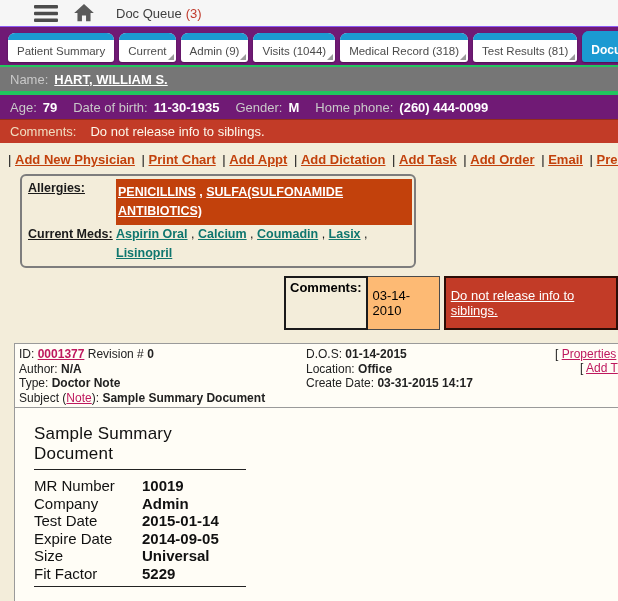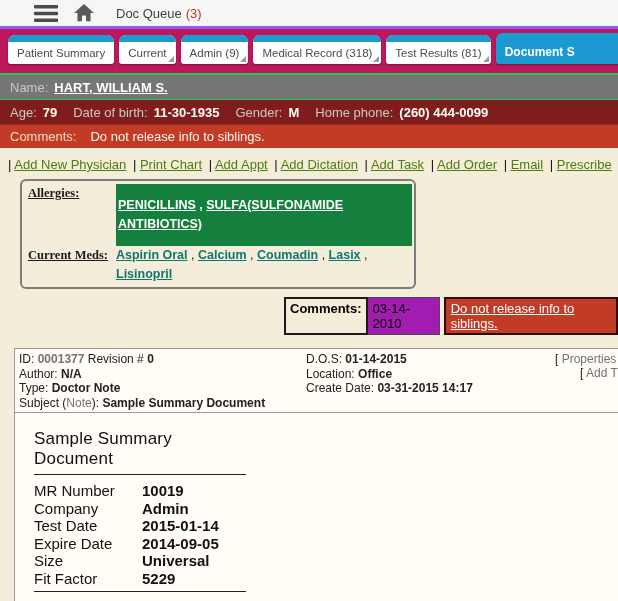--- a/index.html
+++ b/index.html
@@ -3,31 +3,31 @@
 <meta charset="utf-8">
 <style>
   html,body{margin:0;padding:0;}
   body{
     width:618px;height:601px;overflow:hidden;position:relative;
     font-family:"Liberation Sans",sans-serif;background:#f3edda;
     -webkit-font-smoothing:antialiased;
   }
   
   .topbar{
-    height:26px;background:#f6f6f6;border-bottom:3px solid #8b5cf6;
+    height:26px;background:#f6f6f6;border-bottom:1px solid #8b5cf6;
     display:flex;align-items:center;padding-left:34px;
   }
   .menu-icon{display:inline-flex;cursor:pointer;}
   .home-icon{display:inline-flex;margin-left:16px;cursor:pointer;}
   .topbar-title{margin-left:22px;font-size:13px;color:#3f3f3f;}
   .topbar-count{color:#c0392b;margin-left:4px;font-size:13px;}
   
   .tabrow{
-    background:#be185d;display:flex;flex-wrap:nowrap;gap:5px;
-    padding:4px 0 9px 8px;align-items:flex-end;
+    background:#701a75;display:flex;flex-wrap:nowrap;gap:5px;
+    padding:4px 0 3px 8px;align-items:flex-end;
   }
   .tab{
     position:relative;background:#fff;border-radius:7px 7px 3px 3px;
     box-shadow:0 1px 2px rgba(0,0,0,.35);padding:12px 9px 5px 9px;
     font-size:11.5px;color:#4b4b4b;white-space:nowrap;cursor:pointer;flex:0 0 auto;
   }
   .tab::before{
     content:"";position:absolute;top:0;left:0;right:0;height:7px;
     background:#1b9ad2;border-radius:7px 7px 0 0;
   }
@@ -38,75 +38,75 @@
   .tab.active{background:#1b9ad2;color:#fff;font-weight:bold;font-size:12px;min-width:110px;}
   
   .namebar{
     height:24px;background:#767676;border-top:2px solid #22c55e;
     display:flex;align-items:center;padding-left:10px;font-size:13px;
   }
   .bar-label{color:#c9c9c9;margin-right:6px;}
   .bar-value{color:#fff;font-weight:bold;}
   .name-link{color:#fff;font-weight:bold;text-decoration:underline;cursor:pointer;}
   .agebar{
-    height:24px;background:#7f1d1d;border-top:1px solid #22c55e;
+    height:24px;background:#701a75;border-top:4px solid #22c55e;
     display:flex;align-items:center;padding-left:10px;font-size:13px;
   }
   .agebar .group{margin-right:16px;display:flex;}
   .alertbar{
     height:23px;background:#c23b27;border-top:1px solid #932c1a;
     display:flex;align-items:center;padding-left:10px;font-size:13px;
   }
   .alertbar .alert-label{color:#f0ddc0;margin-right:14px;}
   .alertbar .alert-text{color:#fdf8ea;}
   
   .content{position:relative;}
   .actions{
     padding:9px 0 0 8px;font-size:13px;color:#111;white-space:nowrap;
   }
   .action-item::before{content:"| ";color:#111;}
   .actions::after{content:"|";color:#111;}
-  .action-item a{color:#4d7c0f;text-decoration:underline;cursor:pointer;margin-right:3px;}
+  .action-item a{color:#c2410c;text-decoration:underline;cursor:pointer;margin-right:3px;font-weight:bold;}
   .allergy-box{
     margin:7px 0 0 20px;width:384px;border:2px solid #7d7d7d;border-radius:6px;
     padding:3px 2px 3px 6px;font-size:12.5px;background:#f3edda;
   }
   .allergy-row{display:flex;line-height:19px;}
-  .allergy-row .row-label{flex:0 0 88px;color:#1a1a1a;text-decoration:underline;font-weight:bold;cursor:pointer;font-family:Liberation Serif, serif;}
-  .allergy-vals{background:#15803d;color:#fff;font-weight:bold;padding:12px 2px;}
+  .allergy-row .row-label{flex:0 0 88px;color:#1a1a1a;text-decoration:underline;font-weight:bold;cursor:pointer;}
+  .allergy-vals{background:#c2410c;color:#fff;font-weight:bold;padding:4px 2px;}
   .allergy-item a{color:#fff;text-decoration:underline;cursor:pointer;}
   .allergy-item + .allergy-item::before{content:", ";}
   .med-item a{color:#0f766e;font-weight:bold;text-decoration:underline;cursor:pointer;}
   .med-item + .med-item::before{content:", ";color:#1a1a1a;}
   .comment-row{
     margin:8px 0 0 284px;display:flex;align-items:stretch;font-size:13px;
   }
   .comment-label{
     border:2px solid #1a1a1a;padding:2px 4px;font-weight:bold;color:#000;background:#f3edda;
   }
   .comment-date{
-    border:1px solid #4a4a4a;border-left:none;background:#a21caf;color:#000;
-    padding:3px 5px;display:flex;align-items:center;
+    border:1px solid #4a4a4a;border-left:none;background:#fdba74;color:#000;
+    padding:11px 5px;display:flex;align-items:center;
   }
   .comment-alert{
     margin-left:4px;border:2px solid #2b0d06;background:#c23b27;color:#fff;
     padding:2px 5px;text-decoration:underline;display:flex;align-items:center;cursor:pointer;
   }
   
   .doc-panel{
     margin:13px 0 0 14px;width:680px;background:#fffdf6;
     border-top:1px solid #9a9a9a;border-left:1px solid #9a9a9a;border-bottom:1px solid #9a9a9a;
     min-height:312px;
   }
   .doc-info{
     position:relative;font-size:12px;line-height:14.5px;color:#222;
     padding:3px 0 2px 4px;border-bottom:1px solid #9a9a9a;
   }
   .info-row{display:grid;grid-template-columns:287px auto;}
-  .doc-info a{color:#737373;cursor:pointer;}
+  .doc-info a{color:#be185d;text-decoration:underline;cursor:pointer;}
   .doc-info .v{font-weight:bold;}
   .id-link{font-weight:bold;}
   .link-properties{position:absolute;top:3px;left:540px;white-space:nowrap;text-align:center;}
   .link-addt{position:absolute;top:17px;left:565px;white-space:nowrap;}
   .bracket::before{content:"[ ";text-decoration:none;display:inline;}
   
   .doc-body{padding:16px 0 0 19px;color:#111;}
   .doc-title{
     font-size:17px;font-weight:normal;margin:0;width:212px;
     padding-bottom:5px;border-bottom:1px solid #222;letter-spacing:.2px;
@@ -148,20 +148,23 @@
     </div>
 
     <div class="tab dropdown">
       <span>Current</span>
     </div>
 
     <div class="tab dropdown">
       <span>Admin (9)</span>
     </div>
 
+    <div class="tab dropdown">
+      <span>Visits (1044)</span>
+    </div>
 
     <div class="tab dropdown">
       <span>Medical Record (318)</span>
     </div>
 
     <div class="tab dropdown">
       <span>Test Results (81)</span>
     </div>
 
     <div class="tab active">

